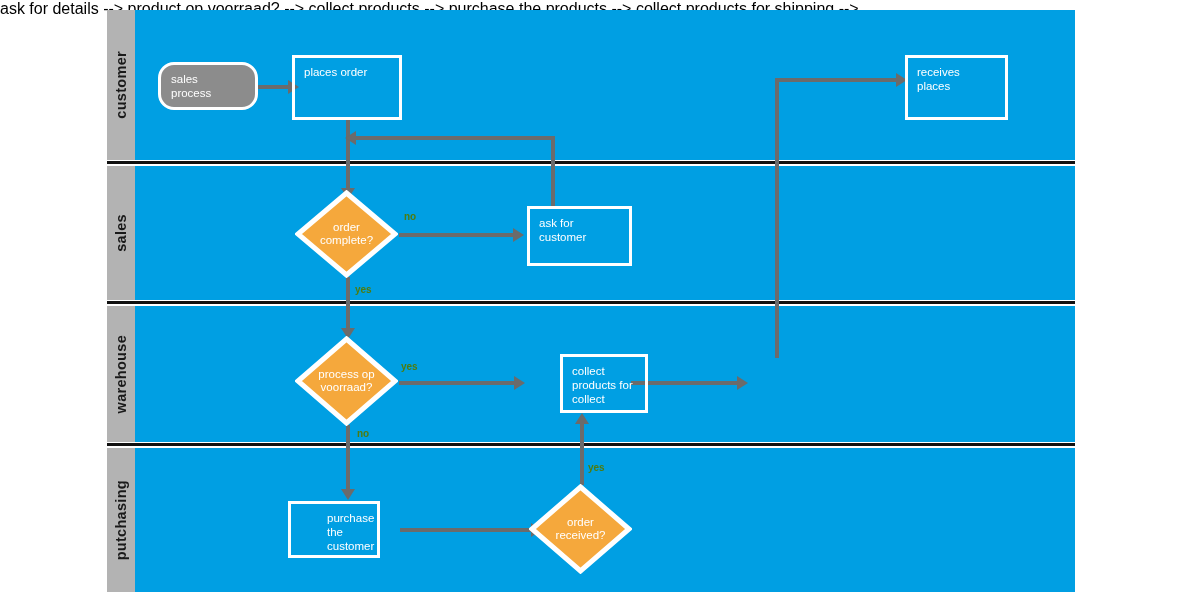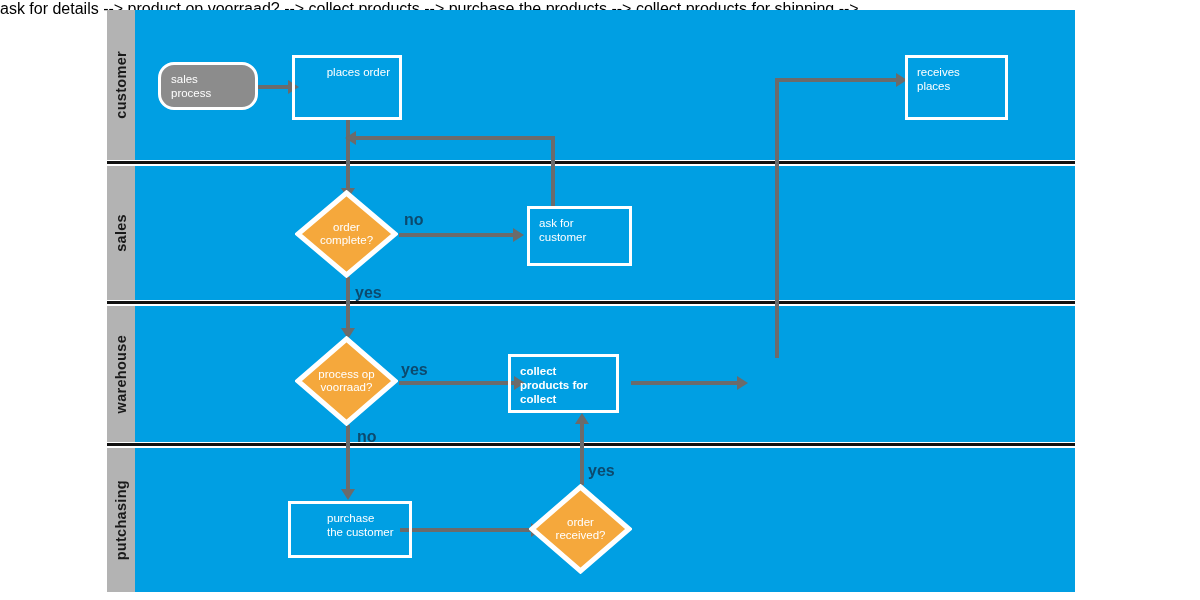--- a/index.html
+++ b/index.html
@@ -130,23 +130,23 @@
     border-top: 11px solid #6b6b6b;
   }
   .ah-up {
     border-left: 7px solid transparent;
     border-right: 7px solid transparent;
     border-bottom: 11px solid #6b6b6b;
   }
 
   .edge-label {
     position: absolute;
-    color: #0c4a6e;
+    color: #4d7c0f;
     font-weight: bold;
-    font-size: 16px;
+    font-size: 10px;
     white-space: nowrap;
   }
 </style>
 </head>
 <body>
 
 <div id="canvas">
 
   
   <div class="lane" style="top:10px;height:150px;">
@@ -236,21 +236,21 @@
   <div class="edge-label" style="left:588px;top:462px;">yes</div>
 
   
 
   
   <div class="shape start-box" style="left:158px;top:62px;width:100px;height:48px;">
     <div>sales</div>
     <div>process</div>
   </div>
 
-  <div class="shape proc-box" style="left:292px;top:55px;width:110px;height:65px;text-align:right;">
+  <div class="shape proc-box" style="left:292px;top:55px;width:110px;height:65px;">
     <div>places order</div>
   </div>
 
   <div class="shape proc-box" style="left:905px;top:55px;width:103px;height:65px;">
     <div>receives places</div>
   </div>
 
   
   <div class="shape decision" style="left:295px;top:190px;width:103px;height:88px;">
     <svg width="103" height="88" viewBox="0 0 103 88">
@@ -270,29 +270,29 @@
   <div class="shape decision" style="left:295px;top:336px;width:103px;height:90px;">
     <svg width="103" height="90" viewBox="0 0 103 90">
       <polygon points="51.5,3 100,45 51.5,87 3,45" fill="#f5a83c" stroke="#ffffff" stroke-width="5"></polygon>
     </svg>
     <div class="dtext">
       <div>process op</div>
       <div>voorraad?</div>
     </div>
   </div>
 
-  <div class="shape proc-box" style="left:508px;top:354px;width:111px;height:59px;font-weight:bold;">
+  <div class="shape proc-box" style="left:560px;top:354px;width:88px;height:59px;">
     <div>collect</div>
     <div>products for</div>
     <div>collect</div>
   </div>
 
 
   
-  <div class="shape proc-box" style="left:288px;top:501px;width:124px;height:57px;padding-left:36px;">
+  <div class="shape proc-box" style="left:288px;top:501px;width:92px;height:57px;padding-left:36px;">
     <div>purchase</div>
     <div>the customer</div>
   </div>
 
   <div class="shape decision" style="left:529px;top:484px;width:103px;height:90px;">
     <svg width="103" height="90" viewBox="0 0 103 90">
       <polygon points="51.5,3 100,45 51.5,87 3,45" fill="#f5a83c" stroke="#ffffff" stroke-width="5"></polygon>
     </svg>
     <div class="dtext">
       <div>order</div>

